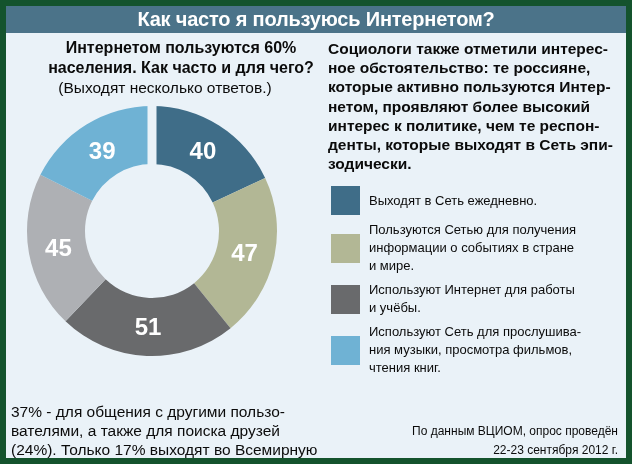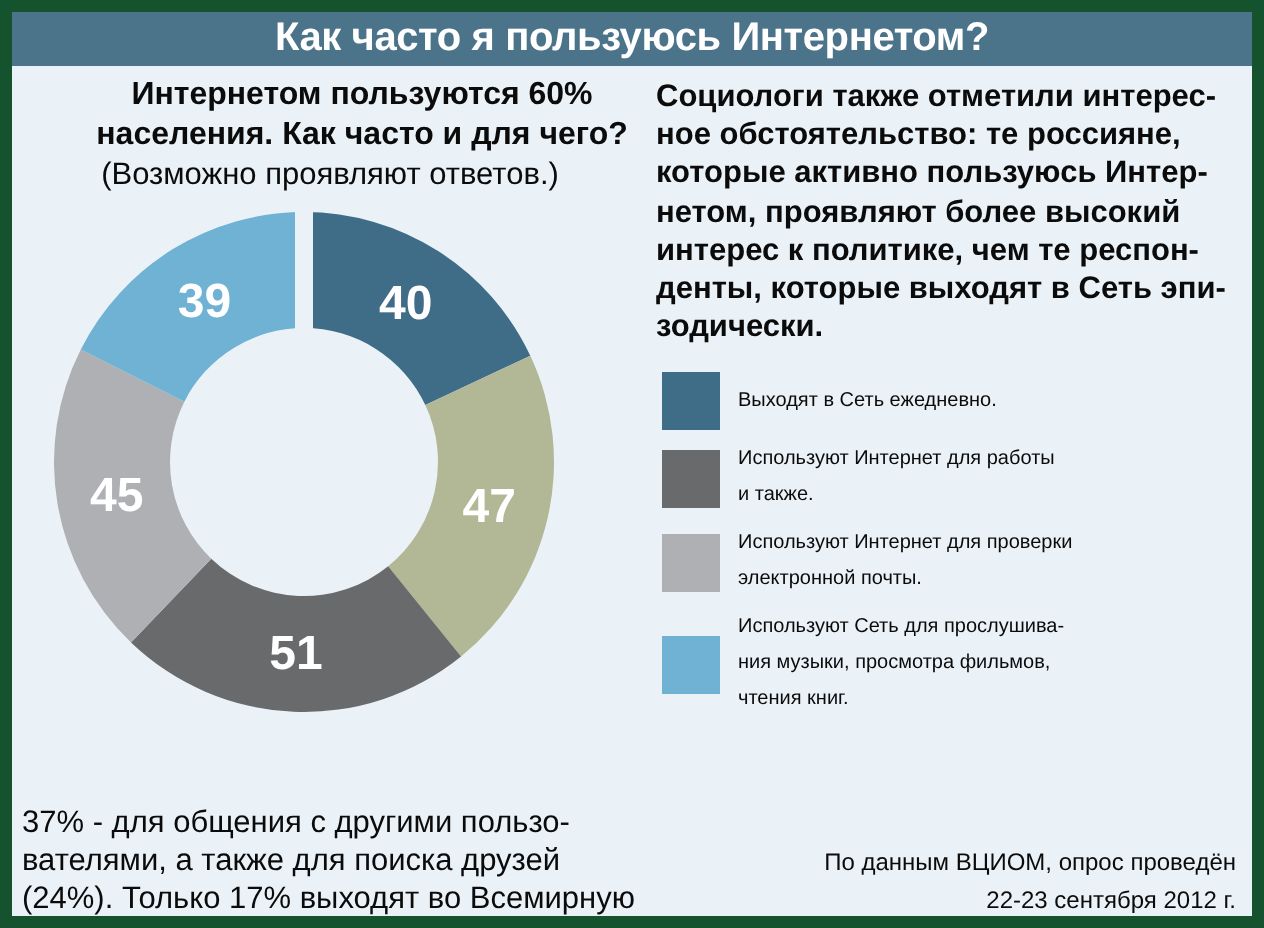--- a/index.html
+++ b/index.html
@@ -51,39 +51,39 @@
     position: absolute; left: 322px; top: 33px; width: 303px;
     font-weight: bold; font-size: 15.5px; line-height: 19.2px;
     white-space: pre-line;
   }
   .legend {
     position: absolute; left: 325px; top: 180px; width: 300px;
     display: flex; flex-direction: column; gap: 6px;
   }
   .legend-item { display: flex; align-items: center; gap: 9px; }
   .swatch { width: 29px; height: 29px; flex: 0 0 29px; }
-  .legend-label { font-size: 10px; line-height: 18px; white-space: pre-line; }
+  .legend-label { font-size: 13px; line-height: 18px; white-space: pre-line; }
   .source {
     position: absolute; right: 8px; top: 416px; width: 310px;
     text-align: right; font-size: 12px; line-height: 18.5px;
     white-space: pre-line;
   }
 </style>
 </head>
 <body>
 
 <div class="frame">
 
   <header class="titlebar">
     <h1>Как часто я пользуюсь Интернетом?</h1>
   </header>
 
   <div class="intro-heading">Интернетом пользуются 60%
 населения. Как часто и для чего?</div>
-  <div class="intro-sub">(Возможно проявляют ответов.)</div>
+  <div class="intro-sub">(Выходят несколько ответов.)</div>
 
   <svg class="donut" width="252" height="252" viewBox="0 0 252 252">
       <path d="M 126.00 1.00 A 125 125 0 0 1 239.16 72.91 L 186.66 97.54 A 67 67 0 0 0 126.00 59.00 Z" fill="#3f6d88"></path>
       <path d="M 239.16 72.91 A 125 125 0 0 1 204.53 223.25 L 168.09 178.13 A 67 67 0 0 0 186.66 97.54 Z" fill="#b2b795"></path>
       <path d="M 204.53 223.25 A 125 125 0 0 1 39.51 216.24 L 79.64 174.37 A 67 67 0 0 0 168.09 178.13 Z" fill="#696a6c"></path>
       <path d="M 39.51 216.24 A 125 125 0 0 1 14.38 69.72 L 66.17 95.84 A 67 67 0 0 0 79.64 174.37 Z" fill="#aeb0b4"></path>
       <path d="M 14.38 69.72 A 125 125 0 0 1 126.00 1.00 L 126.00 59.00 A 67 67 0 0 0 66.17 95.84 Z" fill="#6fb2d4"></path>
       <rect x="121.5" y="-1" width="9" height="64" fill="#eaf2f8"></rect>
       <text x="176.9" y="45.8" text-anchor="middle" dy="0.36em">40</text>
       <text x="218.6" y="147.3" text-anchor="middle" dy="0.36em">47</text>
@@ -93,44 +93,45 @@
     </svg>
 
   <div class="footnote">37% - для общения с другими пользо-
 вателями, а также для поиска друзей
 (24%). Только 17% выходят во Всемирную
 паутину ради игр. И 12% используют Сеть
 для совершения онлайн-покупок.</div>
 
   <div class="right-para">Социологи также отметили интерес-
 ное обстоятельство: те россияне,
-которые активно пользуюсь Интер-
+которые активно пользуются Интер-
 нетом, проявляют более высокий
 интерес к политике, чем те респон-
 денты, которые выходят в Сеть эпи-
 зодически.</div>
 
   <div class="legend">
   <div class="legend-item">
     <span class="swatch" style="background: rgb(63, 109, 136);"></span>
     <span class="legend-label">Выходят в Сеть ежедневно.</span>
   </div>
 
+  <div class="legend-item">
+    <span class="swatch" style="background: rgb(178, 183, 149);"></span>
+    <span class="legend-label">Пользуются Сетью для получения
+информации о событиях в стране
+и мире.</span>
+  </div>
 
   <div class="legend-item">
     <span class="swatch" style="background: rgb(105, 106, 108);"></span>
     <span class="legend-label">Используют Интернет для работы
-и также.</span>
+и учёбы.</span>
   </div>
 
-  <div class="legend-item">
-    <span class="swatch" style="background: rgb(174, 176, 180);"></span>
-    <span class="legend-label">Используют Интернет для проверки
-электронной почты.</span>
-  </div>
 
   <div class="legend-item">
     <span class="swatch" style="background: rgb(111, 178, 212);"></span>
     <span class="legend-label">Используют Сеть для прослушива-
 ния музыки, просмотра фильмов,
 чтения книг.</span>
   </div>
 </div>
 
   <div class="source">По данным ВЦИОМ, опрос проведён

